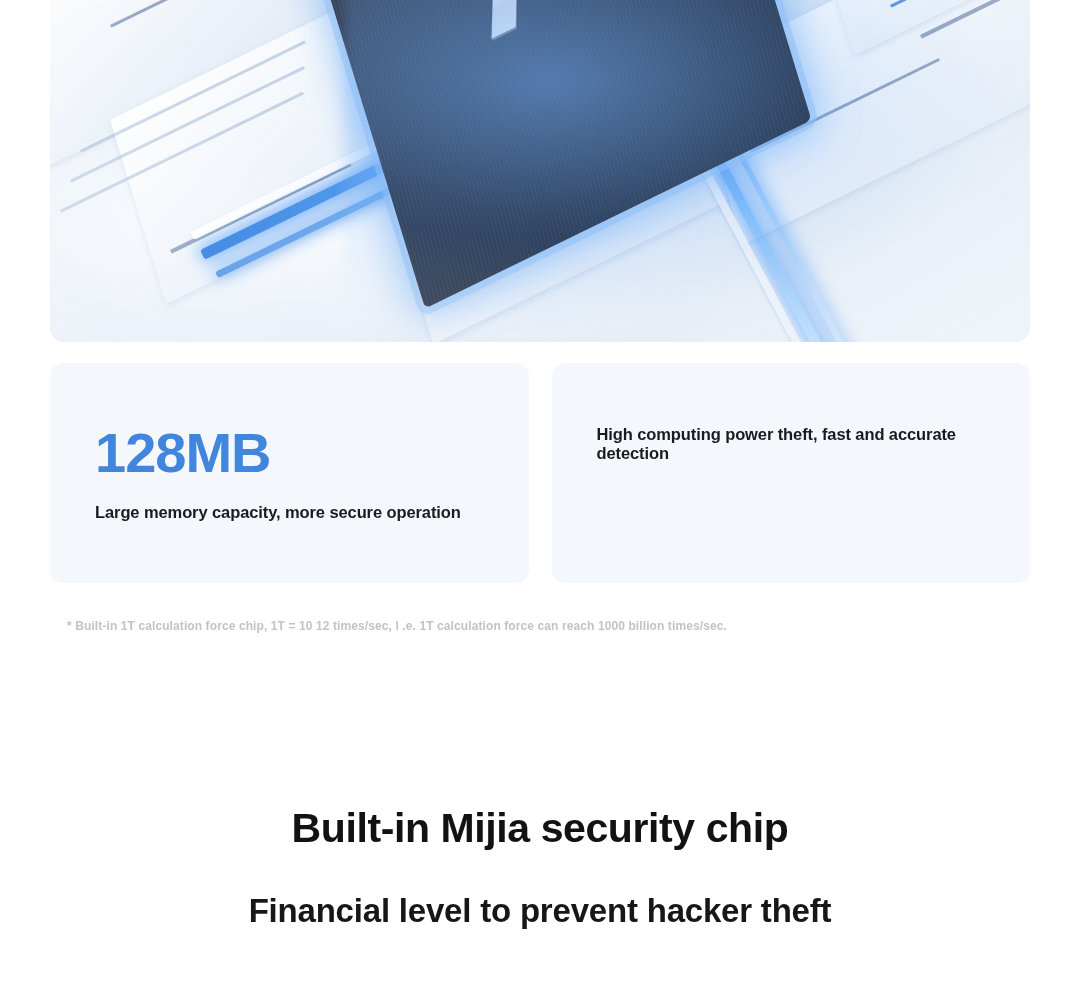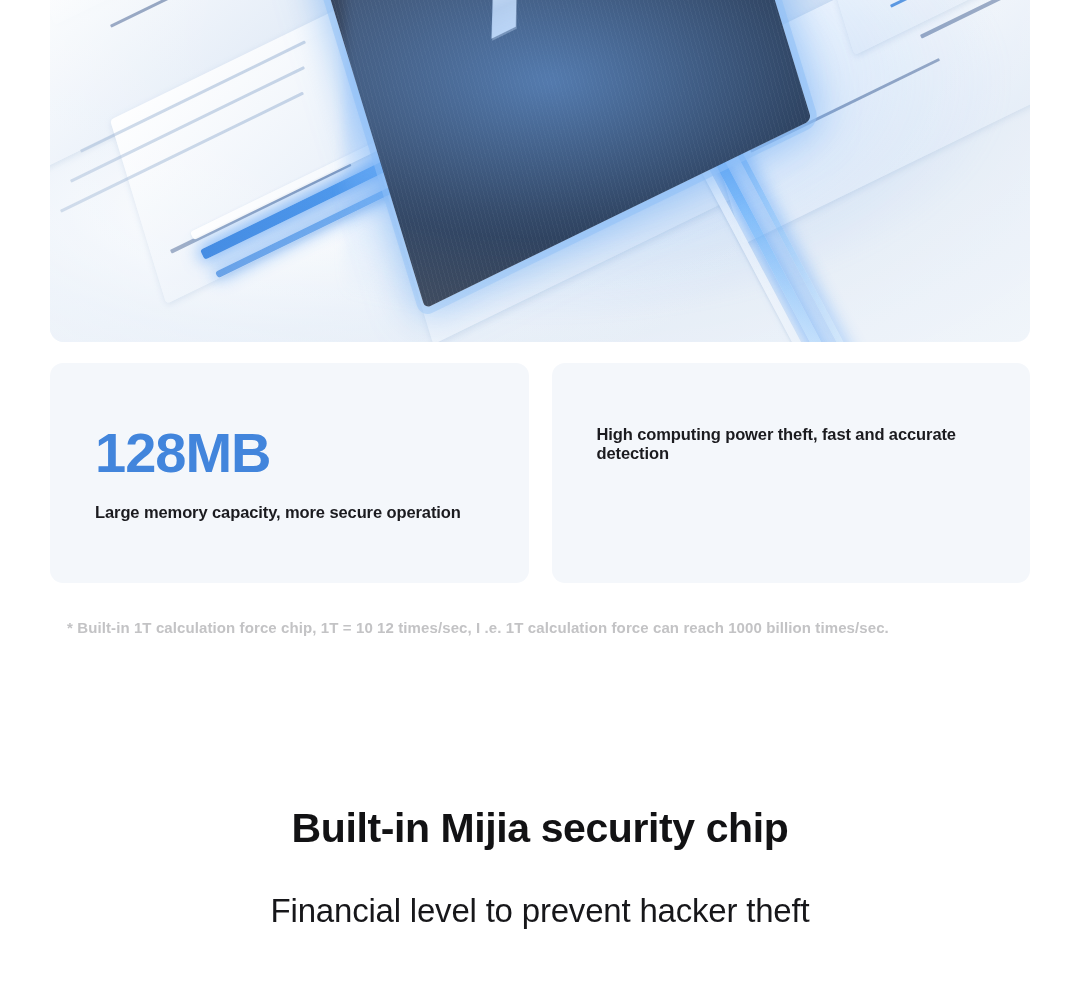--- a/index.html
+++ b/index.html
@@ -154,21 +154,21 @@
     color: #1b1b1f;
     margin: 0;
     letter-spacing: -0.1px;
   }
 
   
   .footnote {
     position: absolute;
     left: 67px;
     top: 619px;
-    font-size: 15px;
+    font-size: 12px;
     font-weight: 700;
     color: #c3c3c5;
     letter-spacing: 0.1px;
     white-space: nowrap;
   }
 
   
   .headline-block {
     position: absolute;
     left: 0;
@@ -179,21 +179,21 @@
   .headline {
     font-size: 41px;
     font-weight: 700;
     color: #121214;
     letter-spacing: -0.4px;
     margin: 17px;
     line-height: 1.1;
   }
   .subheadline {
     font-size: 33px;
-    font-weight: 400;
+    font-weight: 700;
     color: #17171a;
     letter-spacing: -0.2px;
     margin: 42px 0 0 0;
     line-height: 1.1;
   }
 </style>
 </head>
 <body>
 
 <div class="hero">

